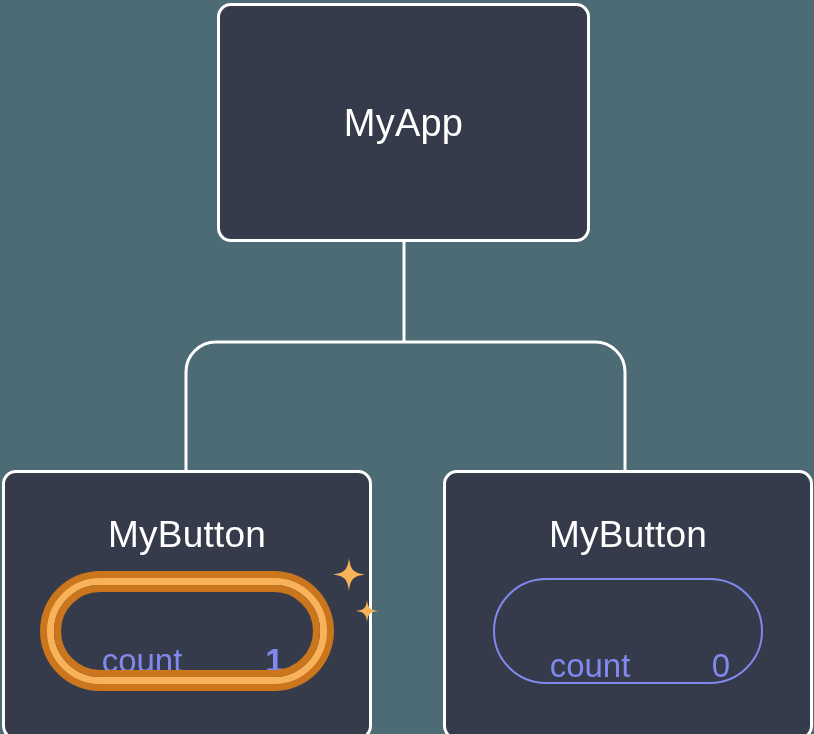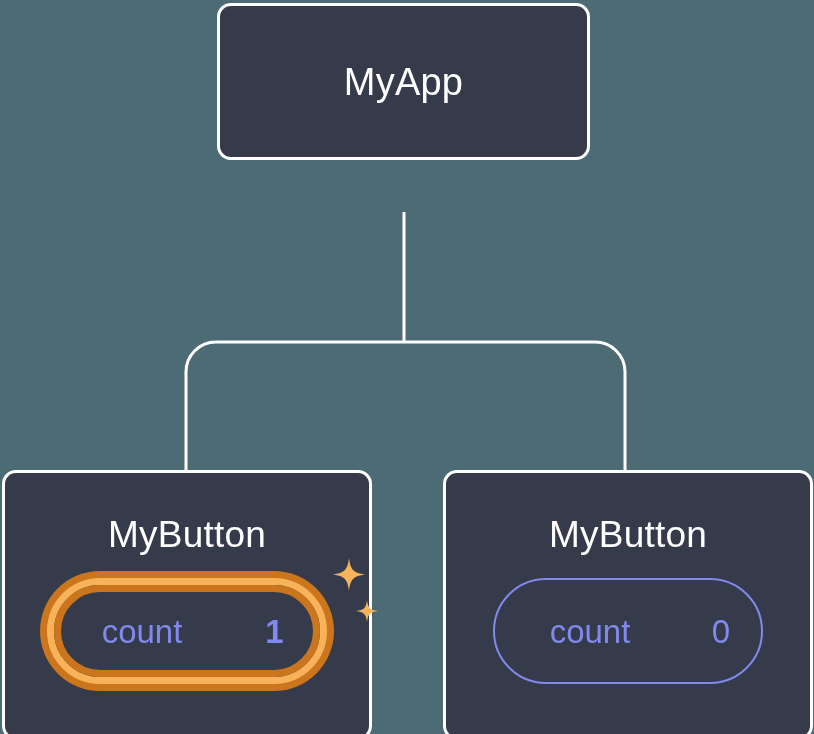--- a/index.html
+++ b/index.html
@@ -39,21 +39,21 @@
     border: 3px solid #ffffff;
     border-radius: 14px;
     display: flex;
     flex-direction: column;
     align-items: center;
   }
   .node-root {
     left: 217px;
     top: 3px;
     width: 373px;
-    height: 157px;
+    height: 239px;
     justify-content: center;
     align-items: center;
   }
   .node-child-left {
     left: 2px;
     top: 470px;
     width: 370px;
     height: 270px;
     padding-top: 43px;
   }
@@ -78,21 +78,21 @@
   }
 
   
   .pill-wrap {
     position: relative;
     margin-top: 25px;
   }
   .pill {
     box-sizing: border-box;
     display: flex;
-    align-items: center;
+    align-items: flex-end;
     height: 106px;
     border-radius: 999px;
     background: #353b4a;
     overflow: hidden;
   }
   .pill-name,
   .pill-value {
     display: flex;
     align-items: center;
     justify-content: center;

